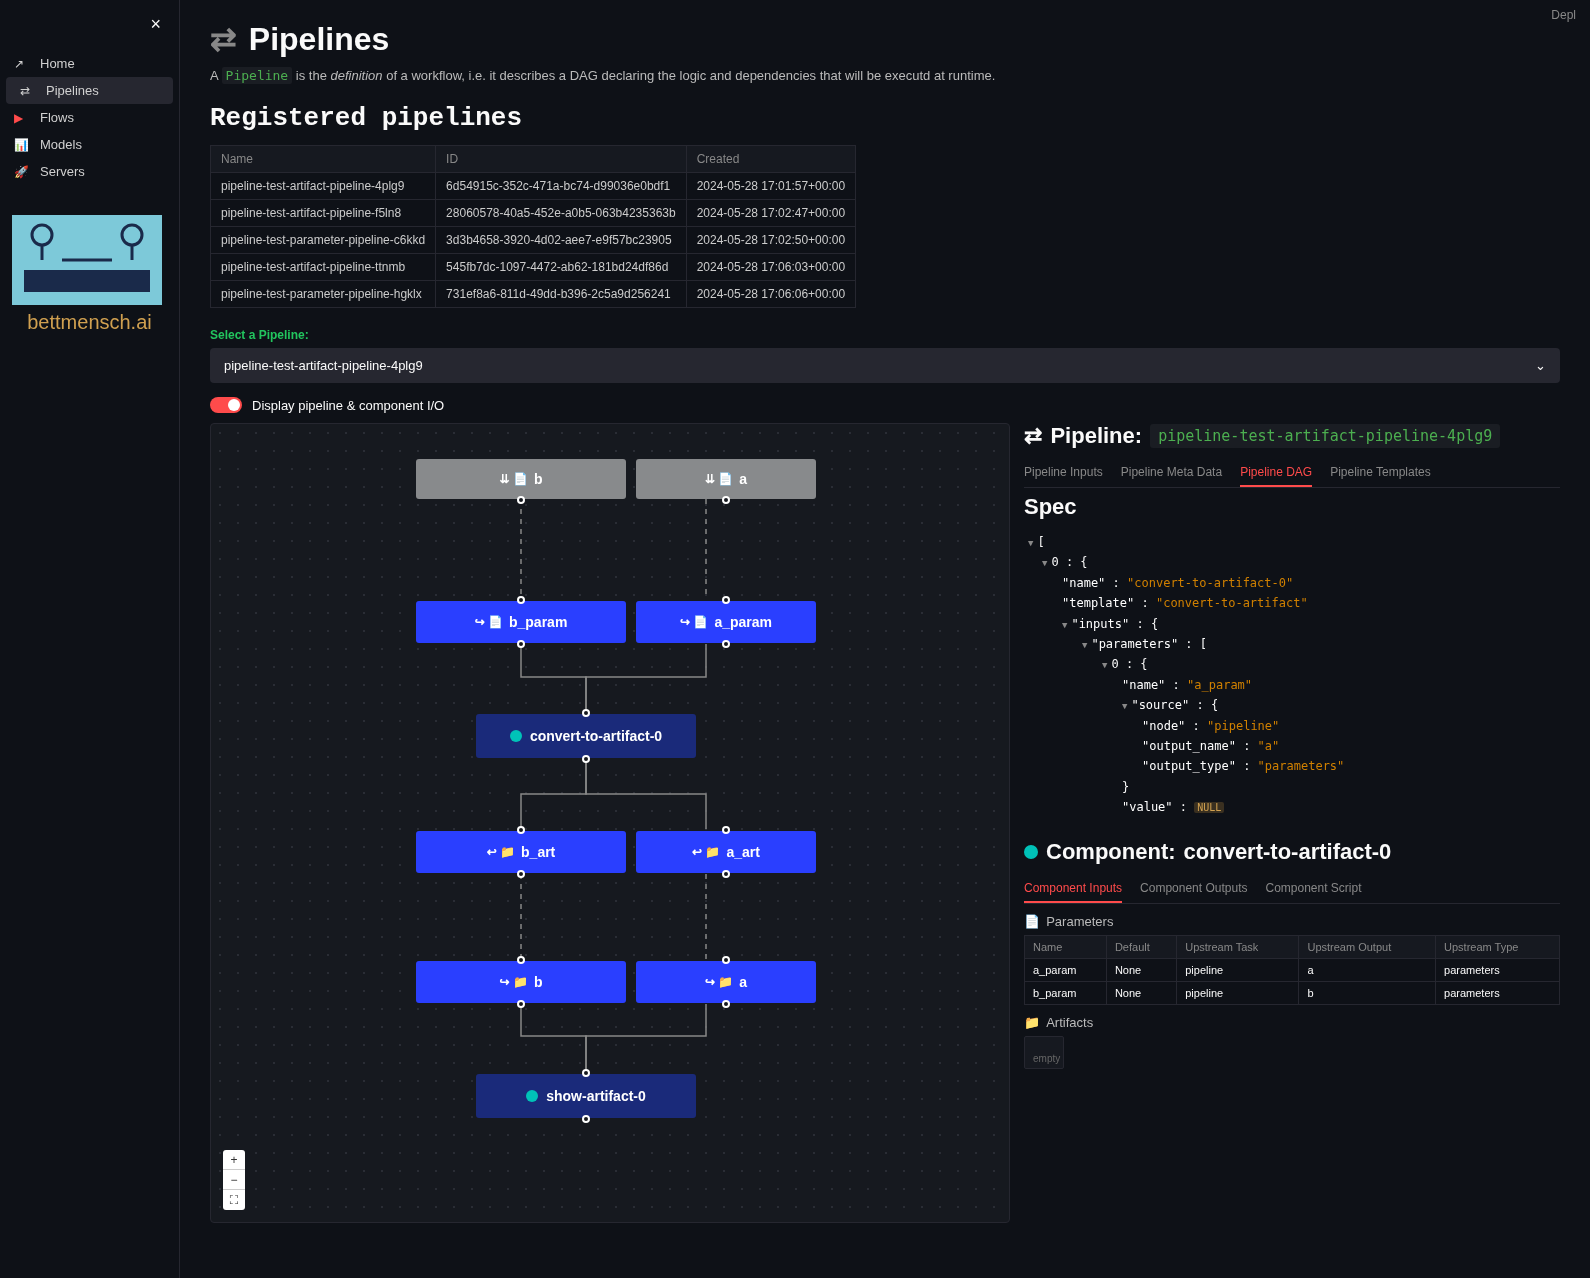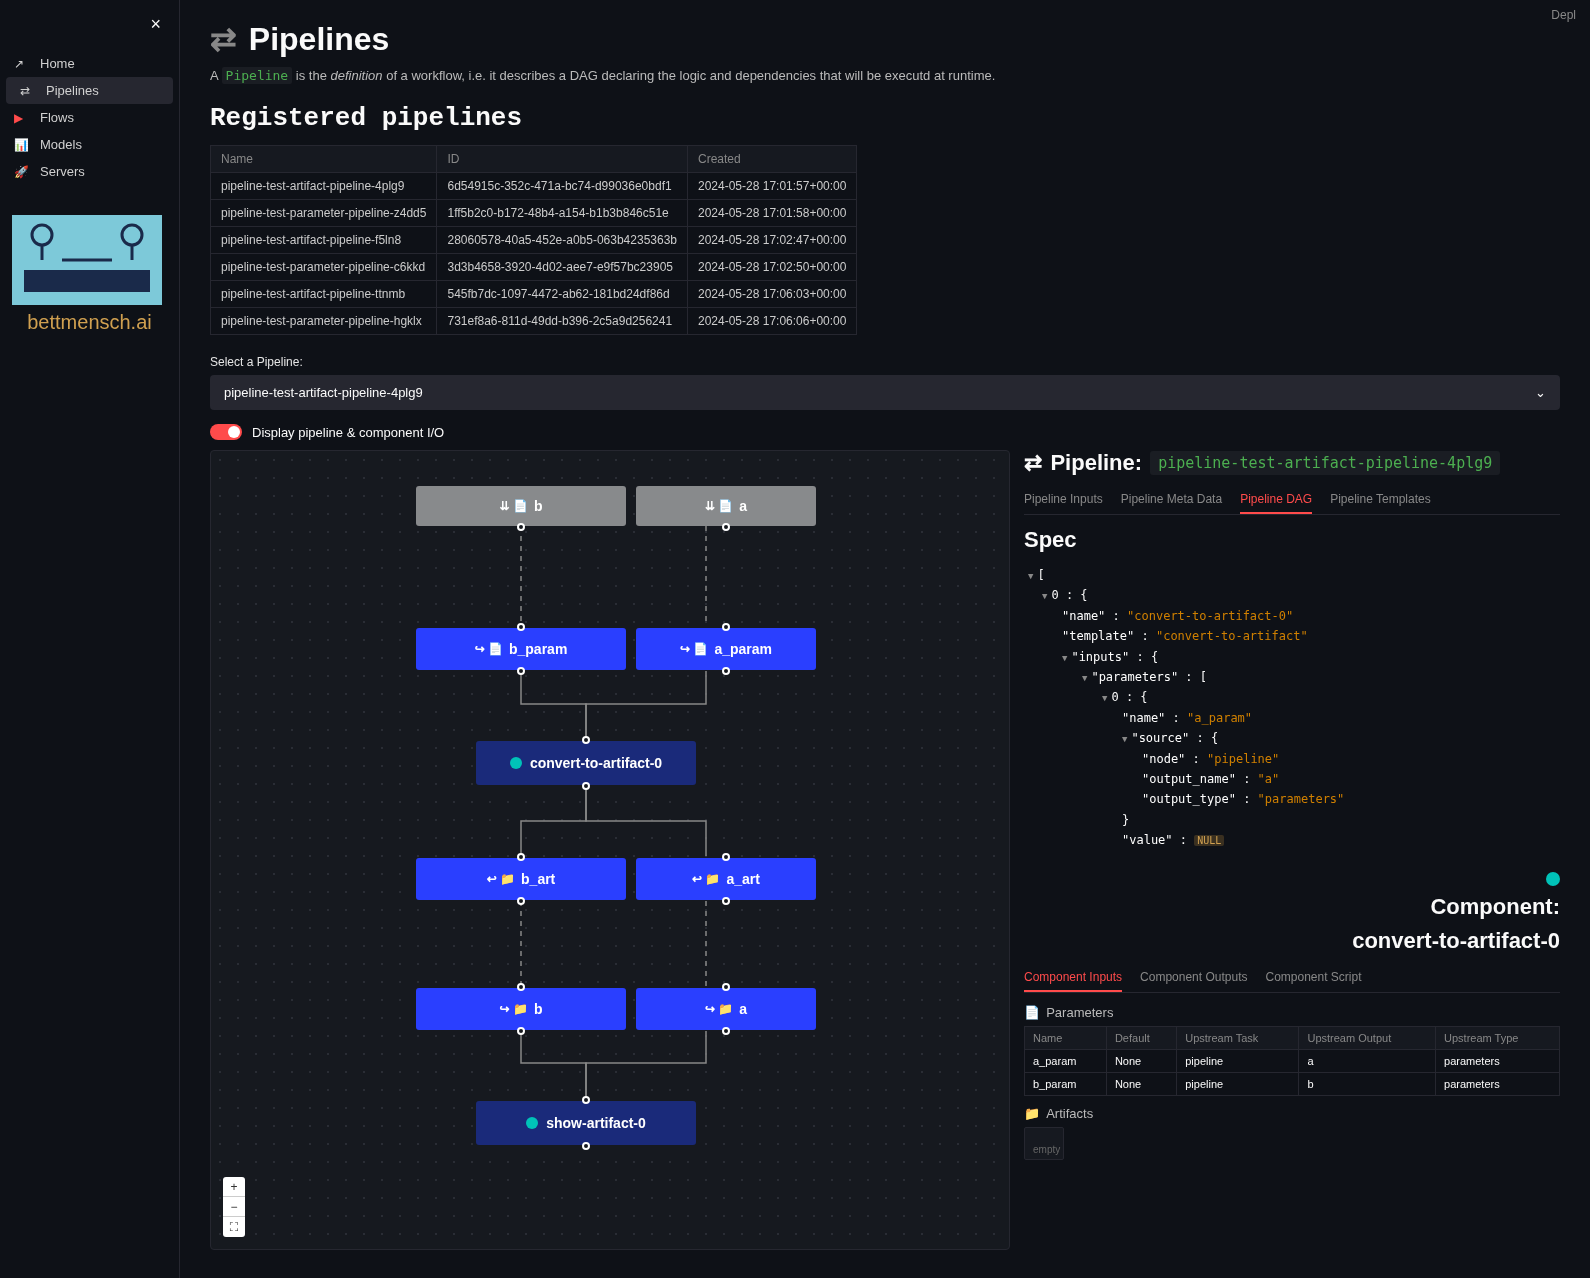--- a/index.html
+++ b/index.html
@@ -19,21 +19,21 @@
 .top-right { position: absolute; top: 8px; right: 14px; color: #888; font-size: 12px; }
 h1.page-title { font-size: 32px; font-weight: 700; display: flex; align-items: center; margin-bottom: 10px; }
 h1.page-title .icon { margin-right: 12px; color: #888; }
 .desc { font-size: 13px; color: #bbb; margin-bottom: 20px; }
 .desc code { color: #4caf50; font-family: monospace; background: #1a1d23; padding: 1px 4px; border-radius: 2px; }
 .desc em { }
 h2.section { font-size: 26px; font-weight: 700; margin-bottom: 12px; font-family: Liberation Mono, monospace; }
 table.data { border-collapse: collapse; font-size: 12px; margin-bottom: 20px; background: #0e1117; }
 table.data th, table.data td { border: 1px solid #262730; padding: 6px 10px; text-align: left; color: #ccc; }
 table.data th { color: #888; font-weight: 400; background: #161920; }
-.label-small { font-size: 12px; color: #e5e5e5; margin-bottom: 6px; display: block; }
+.label-small { font-size: 12px; color: #22c55e; margin-bottom: 6px; display: block; font-weight: bold; }
 .select-box { width: 100%; background: #262730; border: none; border-radius: 4px; padding: 10px 14px; color: #fafafa; font-size: 13px; cursor: pointer; display: flex; justify-content: space-between; align-items: center; margin-bottom: 14px; }
 .toggle-row { display: flex; align-items: center; margin-bottom: 10px; font-size: 13px; }
 .toggle { width: 32px; height: 16px; background: #ff4b4b; border-radius: 8px; position: relative; margin-right: 10px; cursor: pointer; }
 .toggle::after { content: ''; position: absolute; width: 12px; height: 12px; background: #fff; border-radius: 50%; top: 2px; right: 2px; }
 .content-row { display: flex; gap: 14px; }
 .dag-panel { flex: 0 0 800px; height: 800px; background: #16191f; border: 1px solid #262730; border-radius: 4px; position: relative; overflow: hidden; }
 .dag-bg { position: absolute; inset: 0; background-image: radial-gradient(#2a2d35 1px, transparent 1px); background-size: 18px 18px; }
 .node { position: absolute; border-radius: 3px; display: flex; align-items: center; justify-content: center; font-size: 14px; font-weight: 600; color: #fff; }
 .node.input { background: #888a8c; }
 .node.param { background: #2a3fff; }
@@ -44,31 +44,31 @@
 .port.top { top: -5px; }
 .port.bot { bottom: -5px; }
 .zoom-ctrl { position: absolute; bottom: 12px; left: 12px; background: #fff; border-radius: 3px; width: 22px; display: flex; flex-direction: column; }
 .zoom-ctrl div { height: 20px; display: flex; align-items: center; justify-content: center; color: #333; border-bottom: 1px solid #ccc; cursor: pointer; font-size: 12px; }
 .zoom-ctrl div:last-child { border: none; }
 .edge { stroke: #888; stroke-width: 1.5; fill: none; }
 .edge.dash { stroke-dasharray: 5,5; }
 .det-panel { flex: 1; min-width: 0; }
 .det-title { font-size: 22px; font-weight: 700; display: flex; align-items: center; gap: 8px; margin-bottom: 10px; }
 .det-title .badge { font-family: monospace; font-size: 15px; background: #1a1d23; padding: 3px 8px; border-radius: 3px; color: #4caf50; font-weight: 400; }
-.tabs { display: flex; gap: 18px; border-bottom: 1px solid #262730; margin-bottom: 12px; font-size: 12px; }
+.tabs { display: flex; gap: 18px; border-bottom: 1px solid #262730; margin-bottom: 6px; font-size: 12px; }
 .tab { padding: 6px 0; color: #888; cursor: pointer; }
 .tab.active { color: #ff4b4b; border-bottom: 2px solid #ff4b4b; }
 .spec-h { font-size: 22px; font-weight: 700; margin-bottom: 8px; }
 .json-view { font-family: monospace; font-size: 12px; line-height: 1.7; background: #0e1117; padding: 4px; }
 .json-view .k { color: #fff; }
 .json-view .s { color: #d08000; }
 .json-view .n { color: #d0a050; background: #3a3020; padding: 0 3px; border-radius: 2px; font-size: 10px; }
 .json-view .car { color: #888; margin-right: 4px; cursor: pointer; font-size: 9px; display: inline-block; }
 .json-view .ind { display: inline-block; }
-.comp-title { font-size: 22px; font-weight: 700; display: flex; align-items: flex-end; gap: 8px; margin: 18px 0 10px; flex-direction: column; }
+.comp-title { font-size: 22px; font-weight: 700; display: flex; align-items: center; gap: 8px; margin: 18px 0 10px; }
 .dot { width: 14px; height: 14px; border-radius: 50%; display: inline-block; }
 .dot.teal { background: #00c2b8; }
 .sub-h { font-size: 13px; color: #bbb; margin: 10px 0 6px; display: flex; align-items: center; gap: 6px; }
 .small-tbl { width: 100%; border-collapse: collapse; font-size: 11px; }
 .small-tbl th, .small-tbl td { border: 1px solid #262730; padding: 5px 8px; text-align: left; }
 .small-tbl th { background: #161920; color: #888; font-weight: 400; }
 .empty { background: #161920; border: 1px solid #262730; padding: 16px 8px 4px; width: 40px; font-size: 10px; color: #666; margin-top: 6px; border-radius: 2px; }
 </style>
 </head>
 <body>
@@ -130,25 +130,20 @@
         <th>Name</th>
         <th>ID</th>
         <th>Created</th>
       </tr>
         </thead>
       <tbody id="reg-body">
           <tr>
             <td>pipeline-test-artifact-pipeline-4plg9</td>
             <td>6d54915c-352c-471a-bc74-d99036e0bdf1</td>
             <td>2024-05-28 17:01:57+00:00</td>
-          </tr>
-          <tr>
-            <td>pipeline-test-parameter-pipeline-z4dd5</td>
-            <td>1ff5b2c0-b172-48b4-a154-b1b3b846c51e</td>
-            <td>2024-05-28 17:01:58+00:00</td>
           </tr>
           <tr>
             <td>pipeline-test-artifact-pipeline-f5ln8</td>
             <td>28060578-40a5-452e-a0b5-063b4235363b</td>
             <td>2024-05-28 17:02:47+00:00</td>
           </tr>
           <tr>
             <td>pipeline-test-parameter-pipeline-c6kkd</td>
             <td>3d3b4658-3920-4d02-aee7-e9f57bc23905</td>
             <td>2024-05-28 17:02:50+00:00</td>

